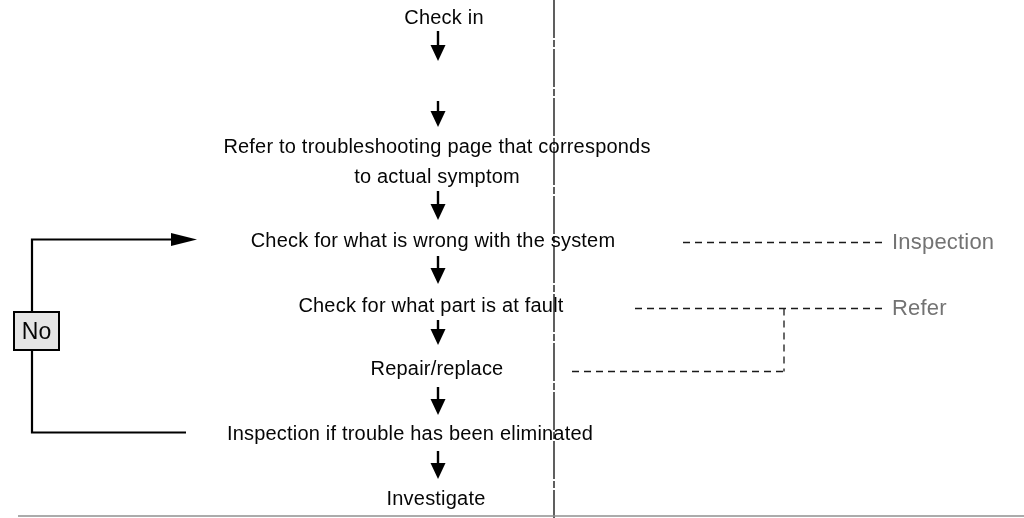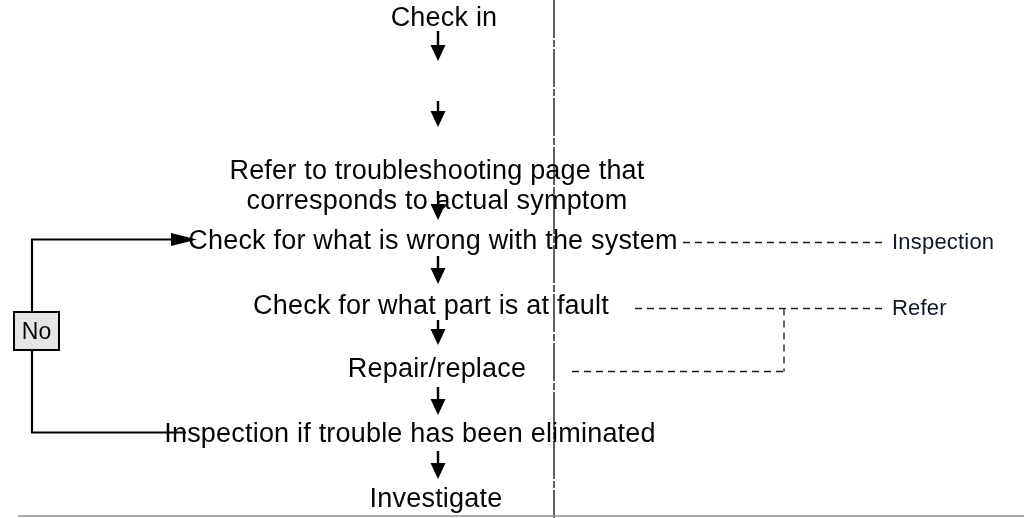--- a/index.html
+++ b/index.html
@@ -20,39 +20,38 @@
   .lines-layer {
     position: absolute;
     left: 0;
     top: 0;
     width: 1024px;
     height: 518px;
   }
   .step-label {
     position: absolute;
     transform: translate(-50%, -50%);
-    font-size: 27px;
+    font-size: 20px;
     line-height: 26px;
     white-space: nowrap;
     color: #060606;
     letter-spacing: 0.2px;
   }
   .step-label.wrap {
     white-space: normal;
     width: 440px;
     text-align: center;
     line-height: 30px;
-    margin-top: 24px;
   }
   .side-label {
     position: absolute;
     transform: translate(0, -50%);
     font-size: 22px;
     white-space: nowrap;
-    color: #0f172a;
+    color: #737373;
     letter-spacing: 0.2px;
   }
   .no-box {
     position: absolute;
     left: 13px;
     top: 311px;
     width: 43px;
     height: 36px;
     border: 2.5px solid #000000;
     background: #e5e5e5;

